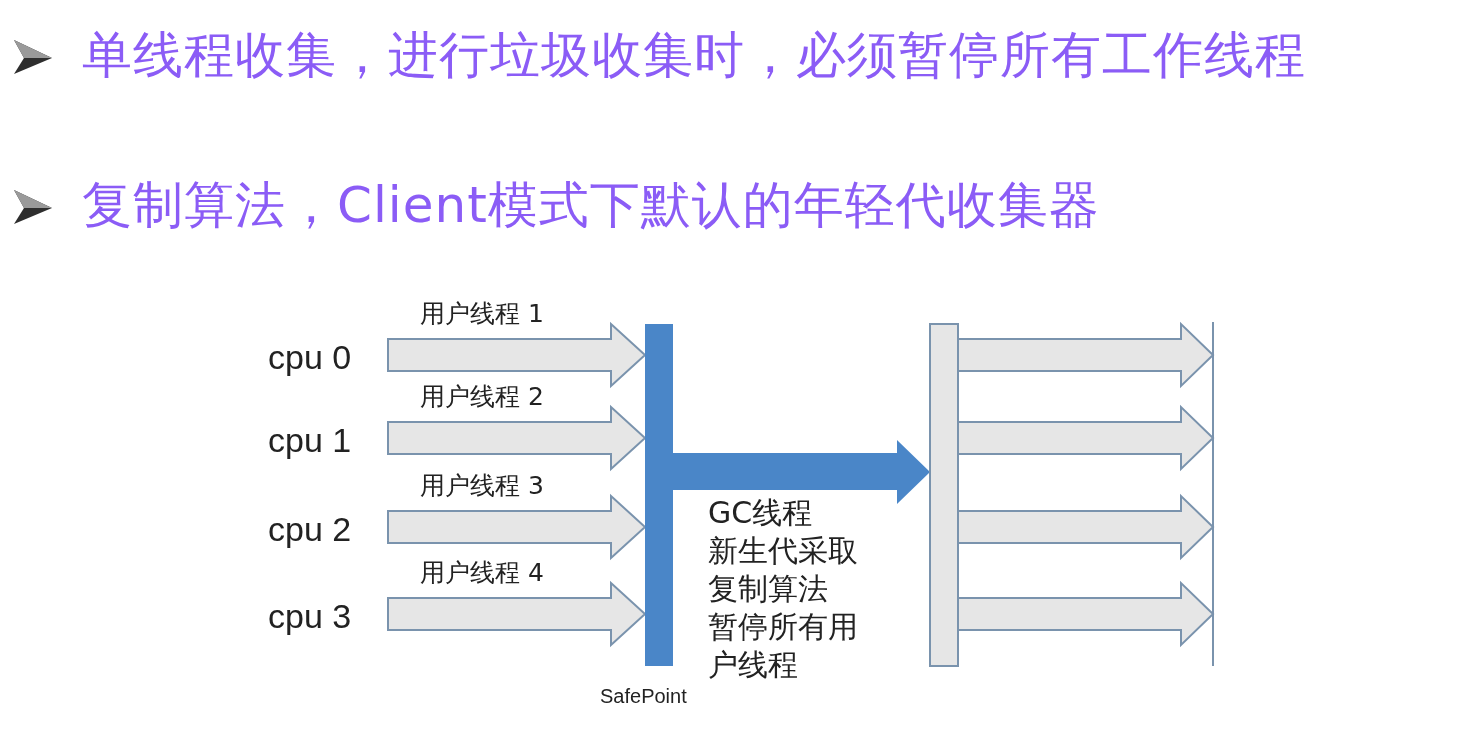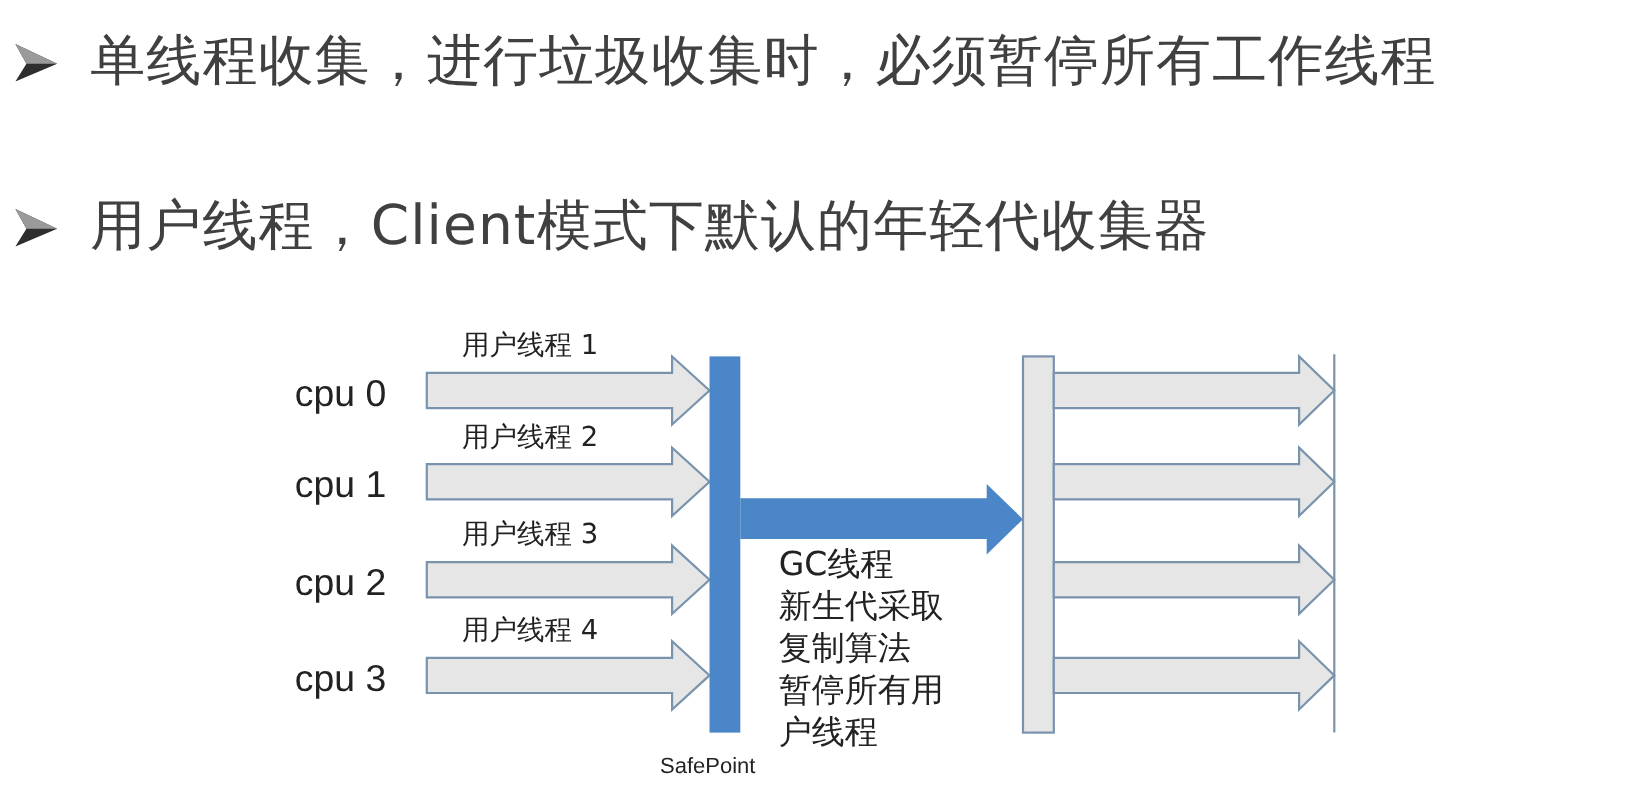--- a/index.html
+++ b/index.html
@@ -1,20 +1,20 @@
 <!DOCTYPE html>
 <html><head>
 <meta charset="utf-8">
 <style>
   html, body { margin: 0; padding: 0; background: #ffffff; }
   body { width: 1478px; height: 732px; position: relative; overflow: hidden;
          font-family: "DejaVu Sans", "Liberation Sans", sans-serif; color: #3a3a3a; }
   .bullet { position: absolute; left: 10px; display: flex; align-items: center; }
   .bullet .mark { width: 44px; height: 40px; margin-right: 28px; }
-  .bullet .text { font-size: 50px; letter-spacing: 1px; color: #404040; white-space: nowrap; }
+  .bullet .text { font-size: 50px; letter-spacing: 1px; color: #8b5cf6; white-space: nowrap; }
   #b1 { top: 22px; }
   #b2 { top: 172px; }
   svg#diagram { position: absolute; left: 0; top: 0; }
   .cpu-label { font-family: "Liberation Sans", "DejaVu Sans", sans-serif; font-size: 34px; fill: #222; }
   .thread-label { font-family: "DejaVu Sans", sans-serif; font-size: 25px; fill: #222; }
   .gc-label { font-family: "DejaVu Sans", sans-serif; font-size: 30px; fill: #222; }
   .sp-label { font-family: "Liberation Sans", "DejaVu Sans", sans-serif; font-size: 20px; fill: #222; }
 </style>
 </head>
 <body>
@@ -25,21 +25,21 @@
     <polygon points="4,4 42,22 14,22" fill="#9a9a9a"></polygon>
   </svg>
   <span class="text">单线程收集，进行垃圾收集时，必须暂停所有工作线程</span>
 </div>
 
 <div class="bullet" id="b2">
   <svg class="mark" viewBox="0 0 44 40">
     <polygon points="4,4 42,22 4,38 14,22" fill="#2e2e2e"></polygon>
     <polygon points="4,4 42,22 14,22" fill="#9a9a9a"></polygon>
   </svg>
-  <span class="text">用户线程，Client模式下默认的年轻代收集器</span>
+  <span class="text">复制算法，Client模式下默认的年轻代收集器</span>
 </div>
 
 <svg id="diagram" width="1478" height="732">
   <g id="left-arrows">
       <polygon points="388,339 611,339 611,324 645,355 611,386 611,371 388,371" fill="#e6e6e6" stroke="#7a93ad" stroke-width="2"></polygon>
       <polygon points="388,422 611,422 611,407 645,438 611,469 611,454 388,454" fill="#e6e6e6" stroke="#7a93ad" stroke-width="2"></polygon>
       <polygon points="388,511 611,511 611,496 645,527 611,558 611,543 388,543" fill="#e6e6e6" stroke="#7a93ad" stroke-width="2"></polygon>
       <polygon points="388,598 611,598 611,583 645,614 611,645 611,630 388,630" fill="#e6e6e6" stroke="#7a93ad" stroke-width="2"></polygon>
     </g>
   <g id="cpu-labels">

